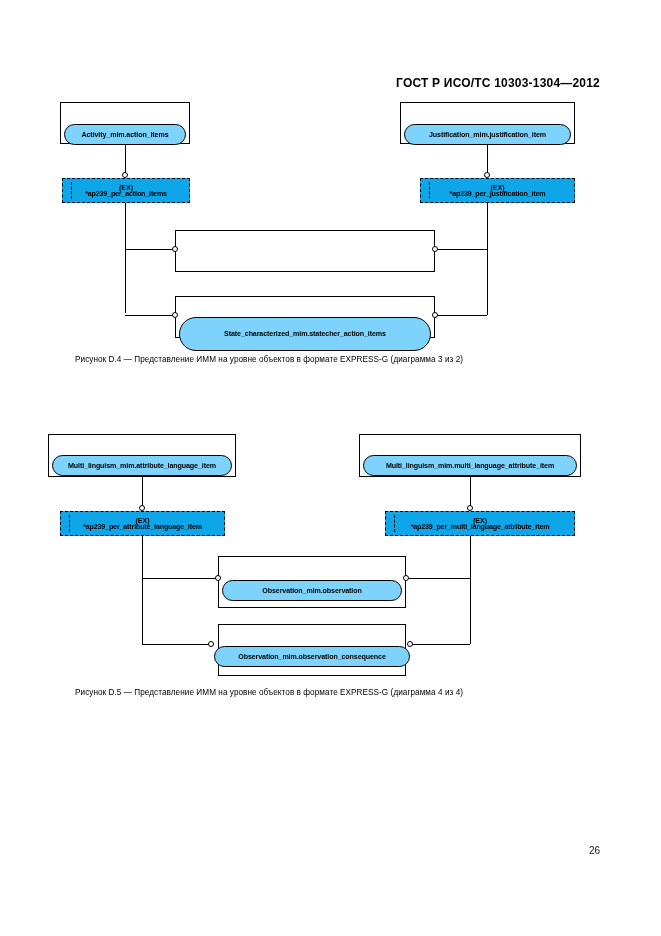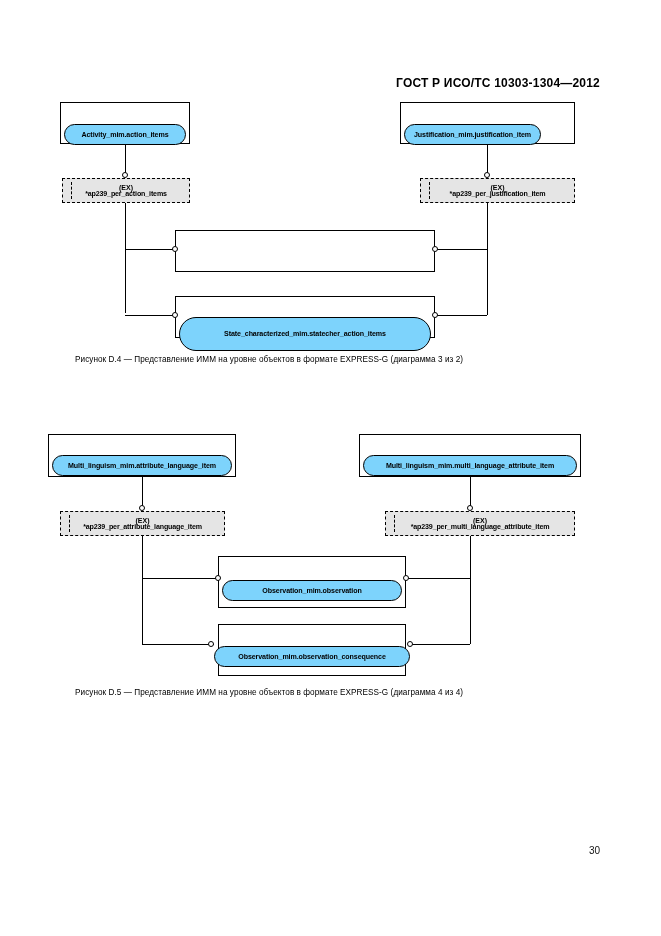--- a/index.html
+++ b/index.html
@@ -68,21 +68,21 @@
     font-weight: bold;
     letter-spacing: -0.1px;
     white-space: nowrap;
     overflow: visible;
     margin-top: 12px;
   }
   
   .ex-box {
     position: absolute;
     border: 1.5px dashed #000;
-    background: #e5e5e5;
+    background: #0ea5e9;
     box-sizing: border-box;
     display: flex;
     flex-direction: column;
     align-items: center;
     justify-content: center;
     padding-top: 1px;
   }
   .ex-box .ex-tag {
     font-size: 7px;
     font-weight: bold;
@@ -132,21 +132,21 @@
 <div class="page">
 
   <div class="std-header">ГОСТ Р ИСО/ТС 10303-1304—2012</div>
 
   <div class="diagram" style="left:0px; top:0px; width:661px; height:345px;">
 
     <div class="schema-box" style="left:60px; top:102px; width:130px; height:42px;"></div>
     <div class="capsule" style="left:64px; top:112px; width:122px; height:21px;">Activity_mim.action_items</div>
 
     <div class="schema-box" style="left:400px; top:102px; width:175px; height:42px;"></div>
-    <div class="capsule" style="left:404px; top:112px; width:137px; height:21px;">Justification_mim.justification_item</div>
+    <div class="capsule" style="left:404px; top:112px; width:167px; height:21px;">Justification_mim.justification_item</div>
 
     <div class="vline" style="left:125px; top:144px; height:33px;"></div>
     <div class="ring" style="left:122px; top:172px;"></div>
 
     <div class="vline" style="left:487px; top:144px; height:33px;"></div>
     <div class="ring" style="left:484px; top:172px;"></div>
 
     <div class="ex-box" style="left:62px; top:178px; width:128px; height:25px;">
       <span class="ex-tab"></span>
       <span class="ex-tag">(EX)</span>
@@ -219,15 +219,15 @@
 
     <div class="vline" style="left:470px; top:536px; height:108px;"></div>
     <div class="hline" style="left:406px; top:578px; width:64px;"></div>
     <div class="hline" style="left:410px; top:644px; width:60px;"></div>
     <div class="ring" style="left:403px; top:575px;"></div>
     <div class="ring" style="left:407px; top:641px;"></div>
 
     <div class="caption" style="left:75px; top:688px;">Рисунок  D.5 — Представление ИММ на уровне объектов в формате EXPRESS-G (диаграмма 4 из 4)</div>
   </div>
 
-  <div class="page-number">30</div>
+  <div class="page-number">26</div>
 
 </div>
 
 </body></html>

